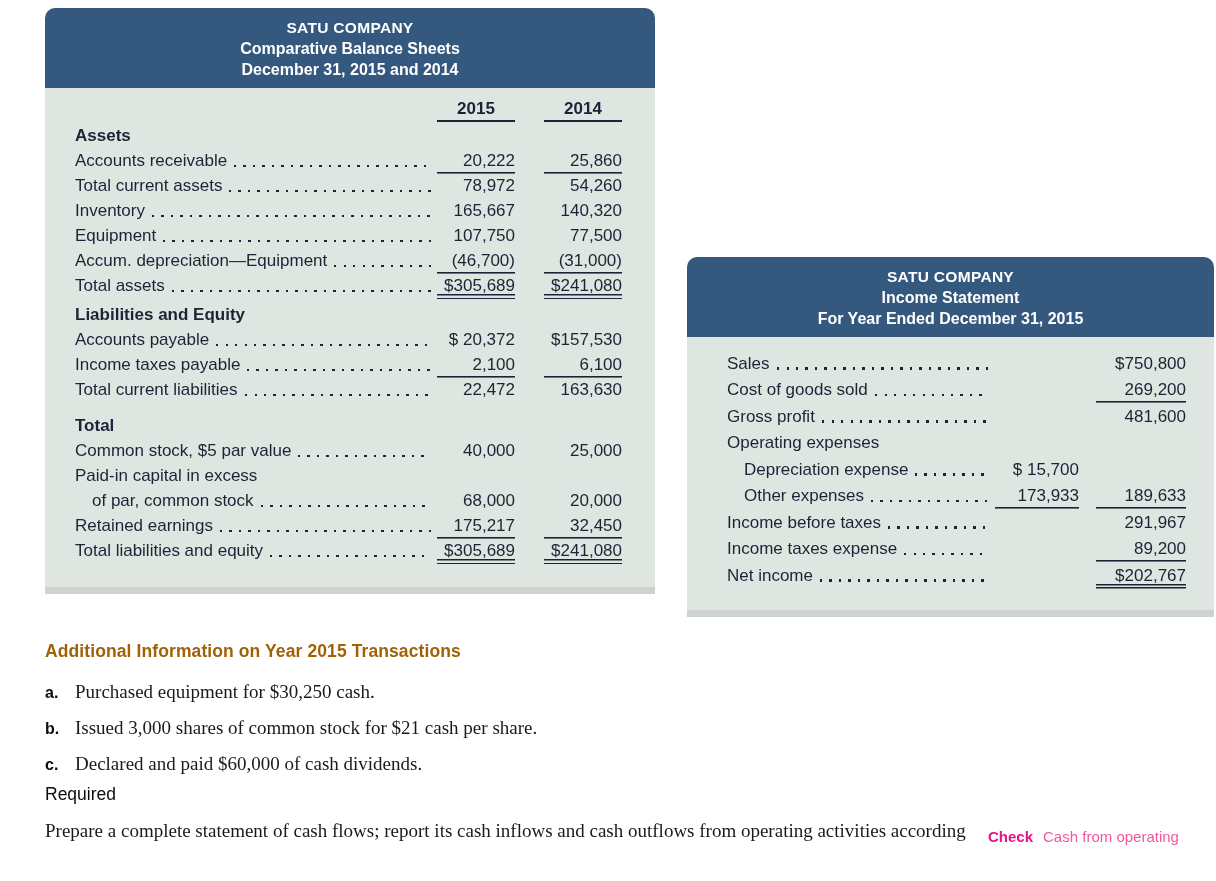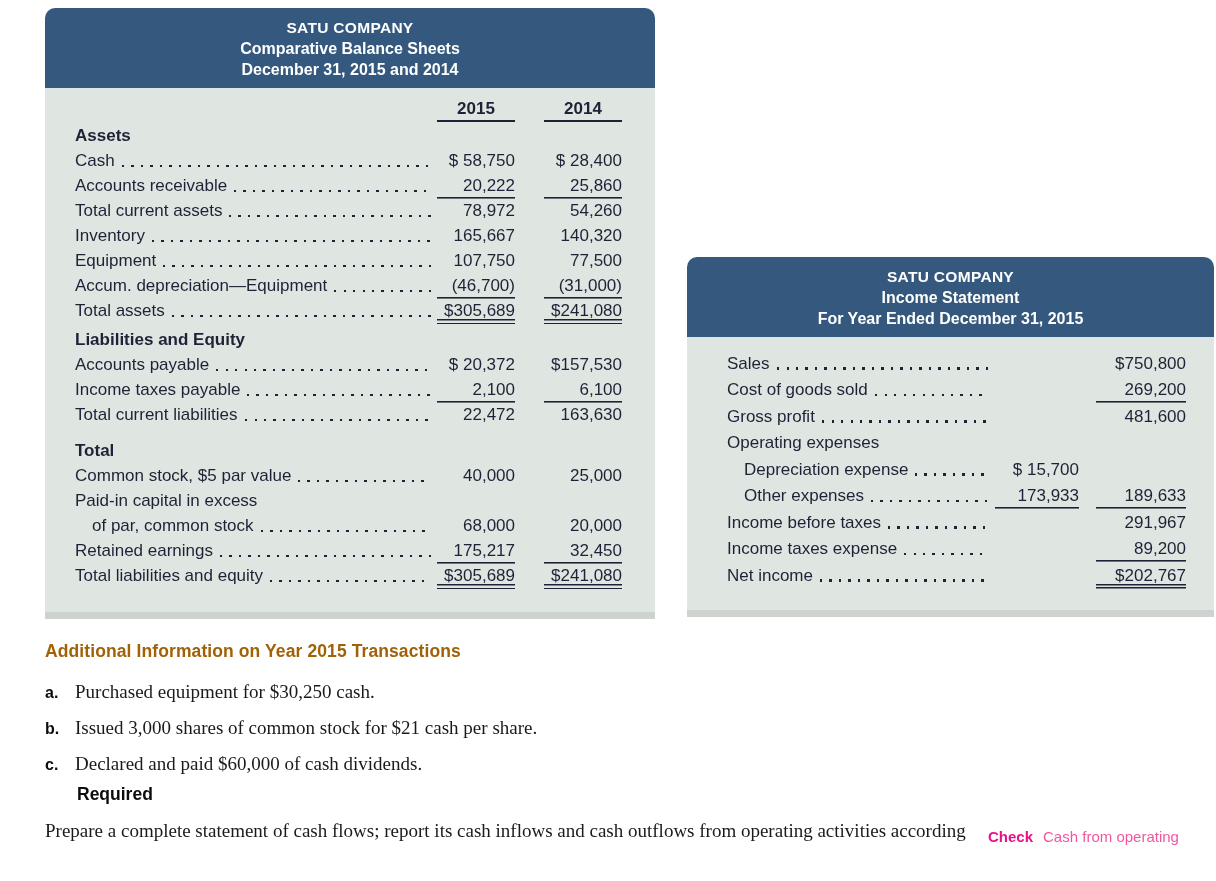--- a/index.html
+++ b/index.html
@@ -65,21 +65,21 @@
     font-size:17.5px;font-weight:bold;color:#a16207;letter-spacing:.1px;margin-bottom:16px;
     font-family:"Liberation Sans",sans-serif;
   }
   .info-item{display:flex;align-items:baseline;margin-bottom:7px;
     font-family:"Liberation Serif",serif;font-size:19px;color:#1a1a1a;line-height:28px;}
   .info-item .marker{
     width:30px;flex:0 0 30px;font-family:"Liberation Sans",sans-serif;
     font-weight:bold;font-size:16px;color:#0c0c0c;
   }
   .required{position:absolute;left:45px;top:784px;width:922px;}
-  .required h3{font-size:17.5px;font-weight:bold;color:#0c0c0c;margin-bottom:12px;margin-left:32px;}
+  .required h3{font-size:17.5px;font-weight:normal;color:#0c0c0c;margin-bottom:12px;}
   .required p{font-family:"Liberation Serif",serif;font-size:19px;color:#1a1a1a;line-height:28px;}
   .required em{font-style:italic;}
   .check-note{
     position:absolute;left:988px;top:823px;width:226px;
     font-size:15px;line-height:27px;color:var(--pink-text);
   }
   .check-note .check-label{font-weight:bold;color:var(--pink-bold);margin-right:10px;}
 </style>
 </head>
 <body>
@@ -95,26 +95,20 @@
     <div class="tbl-body">
       <div class="col-headers">
         <span class="colh">2015</span>
         <span class="colh">2014</span>
       </div>
       <div id="bs-rows">
           <div class="trow section">
             <span class="lbl">Assets</span>
           </div>
           <div class="trow">
-            <span class="lbl">Cash</span>
-            <span class="dots"></span>
-            <span class="val c0 u-none">$ 58,750</span>
-            <span class="val c1 u-none">$ 28,400</span>
-          </div>
-          <div class="trow">
             <span class="lbl">Accounts receivable</span>
             <span class="dots"></span>
             <span class="val c0 u-single">20,222</span>
             <span class="val c1 u-single">25,860</span>
           </div>
           <div class="trow">
             <span class="lbl">Total current assets</span>
             <span class="dots"></span>
             <span class="val c0 u-none">78,972</span>
             <span class="val c1 u-none">54,260</span>

